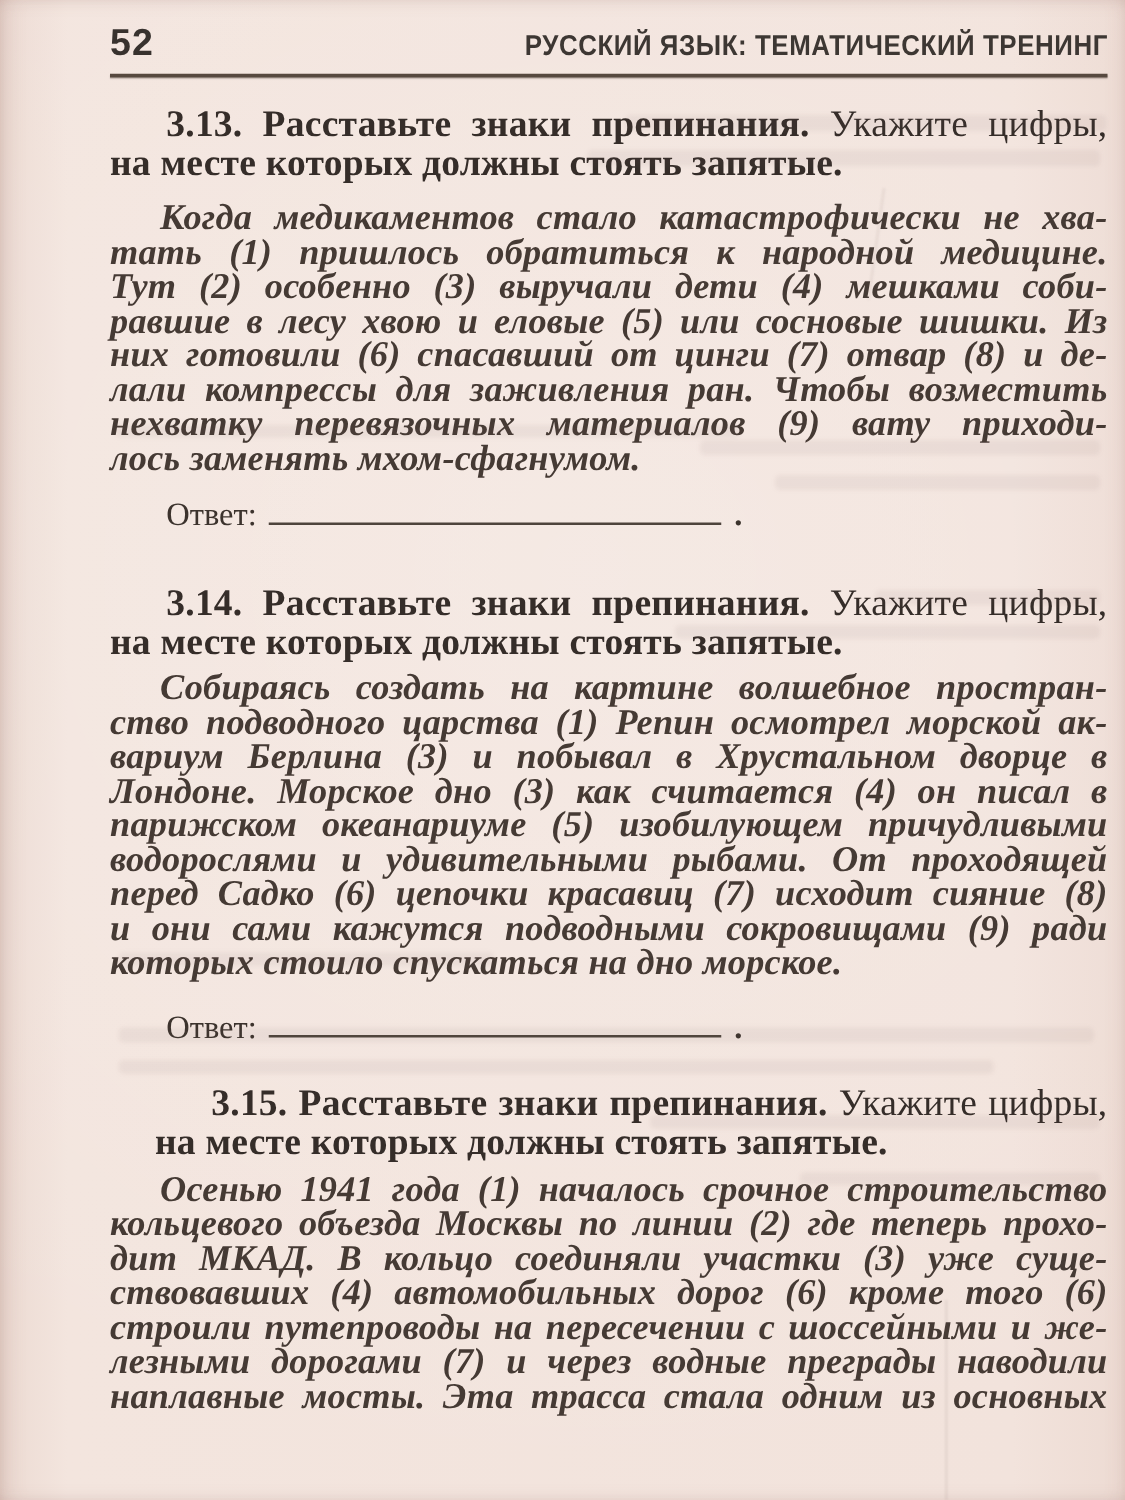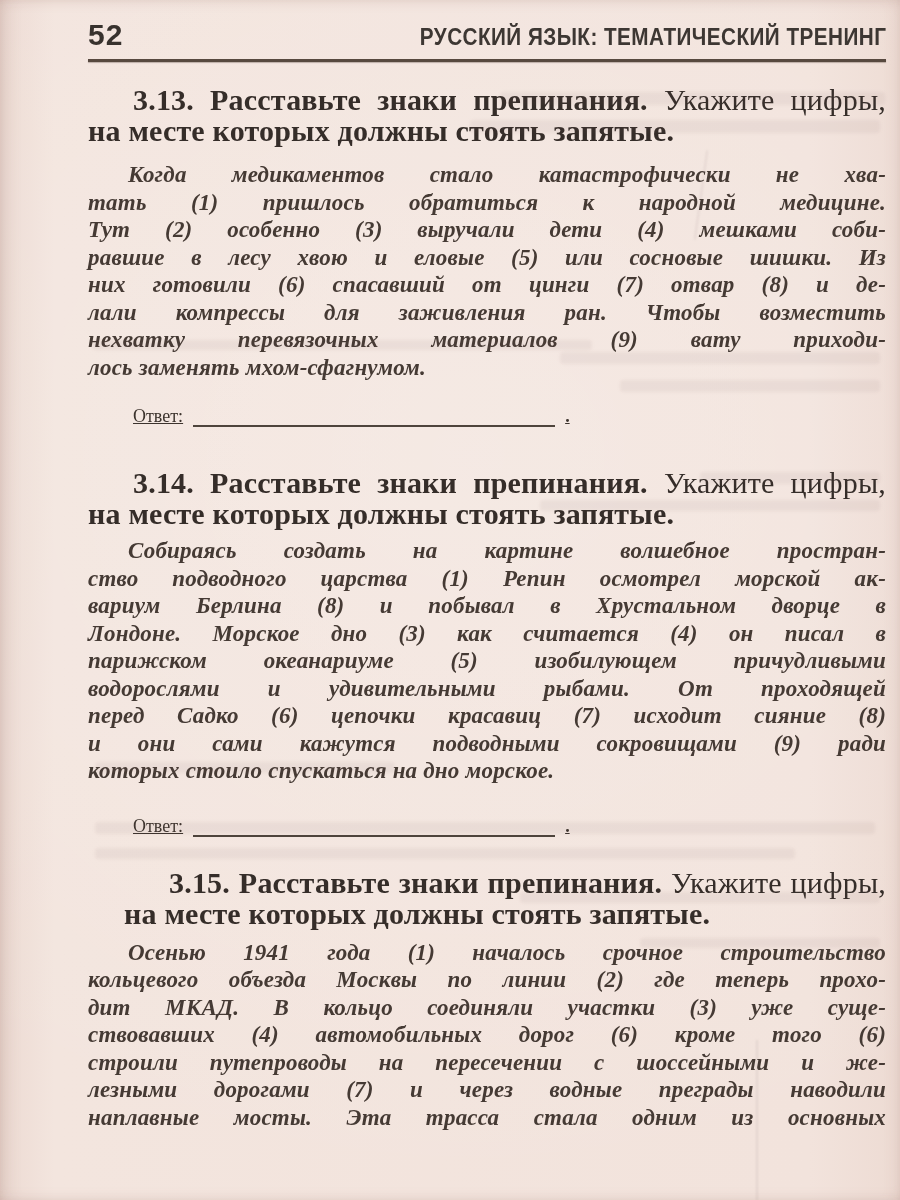--- a/index.html
+++ b/index.html
@@ -50,30 +50,30 @@
   .h-line1 {
     text-align: justify; text-align-last: justify;
     text-indent: 45px;
   }
   .h-bold { font-weight: bold; }
   .h-reg  { font-weight: normal; }
   .h-line2 { font-weight: bold; margin-top: 4px; }
   
   .passage {
     font-style: italic; font-weight: bold;
-    font-size: 23px; line-height: 27.5px;
+    font-size: 29px; line-height: 27.5px;
     color: #453a34; letter-spacing: 0.2px;
   }
   .p-line { text-align: justify; text-align-last: justify; white-space: normal; }
   .p-line.first { text-indent: 40px; }
   .p-line.last  { text-align-last: left; }
   
   .answer-row {
-    padding-left: 45px; font-size: 18px; color: #3c332d;
-    height: 30px; display: flex; align-items: flex-end; text-decoration: underline;
+    padding-left: 45px; font-size: 26px; color: #3c332d;
+    height: 30px; display: flex; align-items: center;
   }
   .answer-label { font-weight: normal; }
   .answer-blank {
     display: inline-block; width: 362px; height: 14px;
     border-bottom: 2.5px solid #4e443c; margin-left: 10px;
   }
   .answer-dot { font-weight: bold; margin-left: 10px; }
   
   .s1 .ex-heading { margin-top: 24px; }
   .s1 .passage    { margin-top: 17px; }
@@ -129,21 +129,21 @@
   </section>
 
   <section class="exercise s2">
     <div class="ex-heading">
       <div class="h-line1"><span class="h-bold">3.14. Расставьте знаки препинания.</span> <span class="h-reg">Укажите цифры,</span></div>
       <div class="h-line2">на месте которых должны стоять запятые.</div>
     </div>
     <div class="passage">
       <div class="p-line first">Собираясь создать на картине волшебное простран-</div>
       <div class="p-line">ство подводного царства (1) Репин осмотрел морской ак-</div>
-      <div class="p-line">вариум Берлина (8) и побывал в Хрустальном дворце в</div>
+      <div class="p-line">вариум Берлина (3) и побывал в Хрустальном дворце в</div>
       <div class="p-line">Лондоне. Морское дно (3) как считается (4) он писал в</div>
       <div class="p-line">парижском океанариуме (5) изобилующем причудливыми</div>
       <div class="p-line">водорослями и удивительными рыбами. От проходящей</div>
       <div class="p-line">перед Садко (6) цепочки красавиц (7) исходит сияние (8)</div>
       <div class="p-line">и они сами кажутся подводными сокровищами (9) ради</div>
       <div class="p-line last">которых стоило спускаться на дно морское.</div>
     </div>
     <div class="answer-row">
       <span class="answer-label">Ответ:</span>
       <span class="answer-blank"></span>

